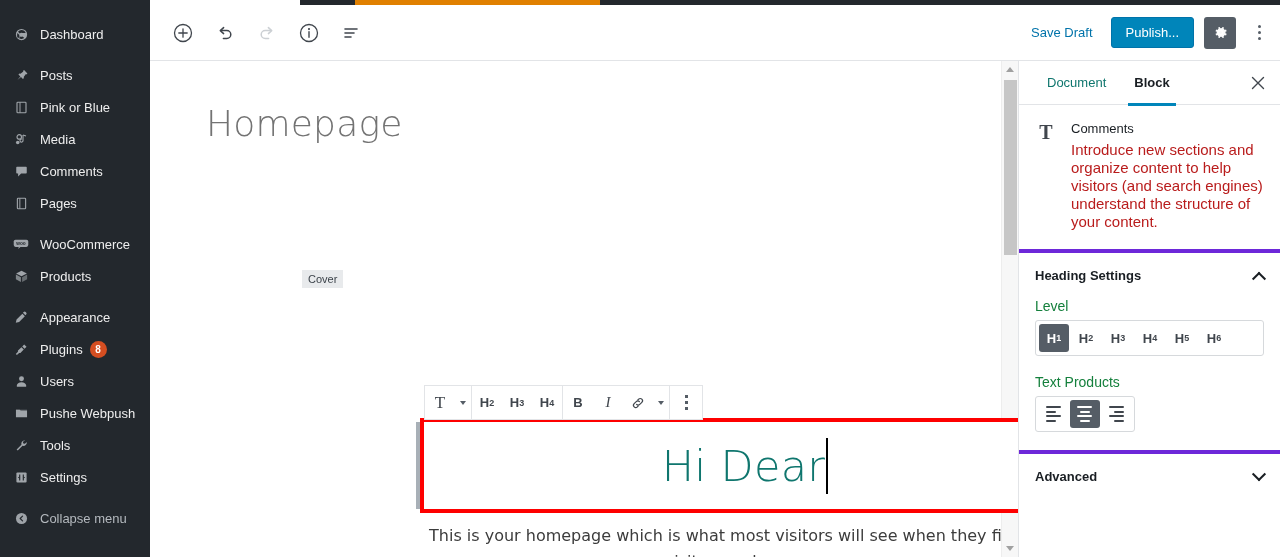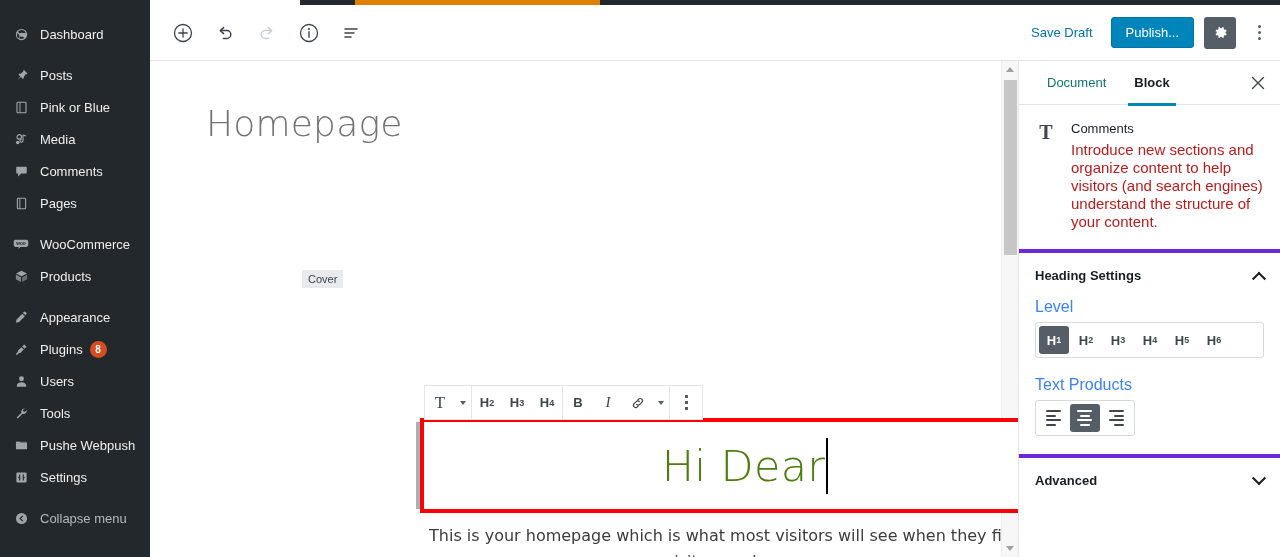--- a/index.html
+++ b/index.html
@@ -159,21 +159,21 @@
     border: 4px solid #fe0000; background: #fff;
     display: flex; align-items: center; justify-content: center;
     z-index: 10;
   }
   .heading-block::before {
     content: ""; position: absolute; left: -8px; top: 0;
     width: 4px; height: 100%; background: #a8b0b7;
   }
   .heading-text {
     font-family: "DejaVu Sans", sans-serif;
-    font-size: 43px; font-weight: 300; color: #4d7c0f;
+    font-size: 43px; font-weight: 300; color: #0f766e;
     letter-spacing: 0.3px; display: inline-flex; align-items: center; margin-left: 38px;
   }
   .caret-bar {
     display: inline-block; width: 2px; height: 56px;
     background: #000; margin-left: 1px;
   }
 
   .para-block {
     position: absolute; left: 270px; top: 462px;
     width: 612px; text-align: center;
@@ -252,21 +252,21 @@
     padding: 15px 16px; cursor: pointer;
   }
   .panel-title { font-size: 13px; font-weight: 600; color: #191e23; }
   .chev {
     width: 10px; height: 10px; border-right: 2px solid #191e23;
     border-bottom: 2px solid #191e23;
   }
   .chev.up { transform: rotate(-135deg) translate(-2px,-2px); }
   .chev.down { transform: rotate(45deg) translate(-2px,-2px); }
   .panel-body { padding: 0 16px 18px 16px; }
-  .field-label { font-size: 16px; color: #3b82f6; margin-bottom: 6px; display: block; }
+  .field-label { font-size: 14px; color: #15803d; margin-bottom: 6px; display: block; }
   .seg-group {
     display: flex; align-items: center; gap: 2px;
     border: 1px solid #d6d9dc; border-radius: 3px;
     padding: 3px; background: #fff; margin-bottom: 18px;
   }
   .seg-btn {
     min-width: 30px; height: 28px; border: none; background: transparent;
     border-radius: 3px; cursor: pointer; color: #40464d;
     display: flex; align-items: center; justify-content: center;
     font-family: "Liberation Sans", sans-serif; font-weight: bold; font-size: 13px;
@@ -391,33 +391,33 @@
             <svg width="15" height="15" viewBox="0 0 20 20">
               <circle cx="10" cy="6.4" r="3.3" fill="currentColor"></circle>
               <path fill="currentColor" d="M10 11c-3.4 0-6.2 2-6.2 4.4V17h12.4v-1.6C16.2 13 13.4 11 10 11z"></path>
             </svg>
           </span>
           <span class="menu-label">Users</span>
         </div>
         <div class="menu-item">
           <span class="mi-icon">
             <svg width="15" height="15" viewBox="0 0 20 20">
-              <path fill="currentColor" d="M14.9 3.3a4.4 4.4 0 0 0-5 5.6L3.5 15.3l1.5 1.5 6.4-6.4a4.4 4.4 0 0 0 5.6-5l-2.4 2.4-2.2-.6-.6-2.2z"></path>
-            </svg>
-          </span>
-          <span class="menu-label">Tools</span>
-        </div>
-        <div class="menu-item">
-          <span class="mi-icon">
-            <svg width="15" height="15" viewBox="0 0 20 20">
               <path fill="currentColor" d="M2.6 5h5.1l1.4 1.7h8.3V15H2.6z"></path>
               <path fill="currentColor" opacity=".6" d="M2.6 5h14.8v1.9H2.6z"></path>
             </svg>
           </span>
           <span class="menu-label">Pushe Webpush</span>
+        </div>
+        <div class="menu-item">
+          <span class="mi-icon">
+            <svg width="15" height="15" viewBox="0 0 20 20">
+              <path fill="currentColor" d="M14.9 3.3a4.4 4.4 0 0 0-5 5.6L3.5 15.3l1.5 1.5 6.4-6.4a4.4 4.4 0 0 0 5.6-5l-2.4 2.4-2.2-.6-.6-2.2z"></path>
+            </svg>
+          </span>
+          <span class="menu-label">Tools</span>
         </div>
         <div class="menu-item">
           <span class="mi-icon">
             <svg width="15" height="15" viewBox="0 0 20 20">
               <rect x="3.2" y="3.2" width="13.6" height="13.6" rx="1.5" fill="currentColor"></rect>
               <path d="M7.6 6v8M12.4 6v8" stroke="#23282d" stroke-width="1.5"></path>
               <path d="M7.6 9.2 5.9 10l1.7.9M12.4 9.2l1.7.8-1.7.9" stroke="#23282d" stroke-width="1.2" fill="none"></path>
             </svg>
           </span>
           <span class="menu-label">Settings</span>

